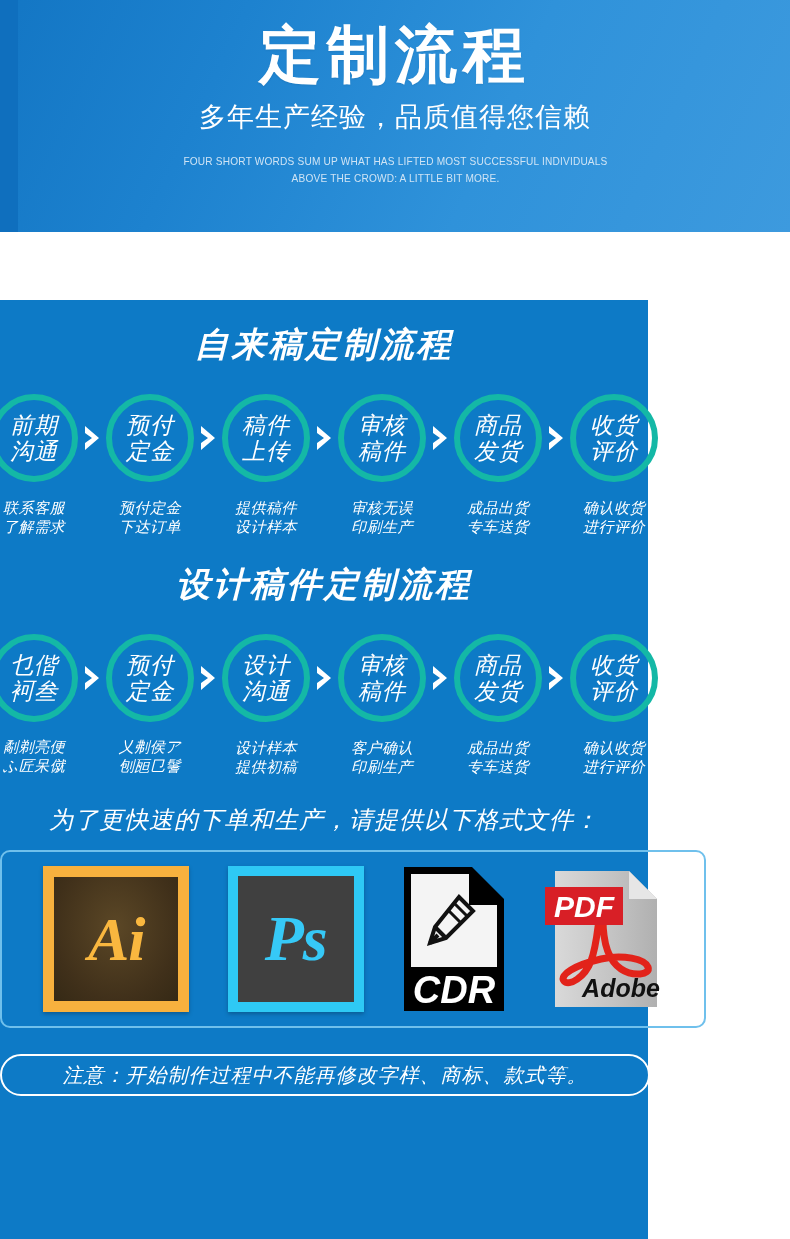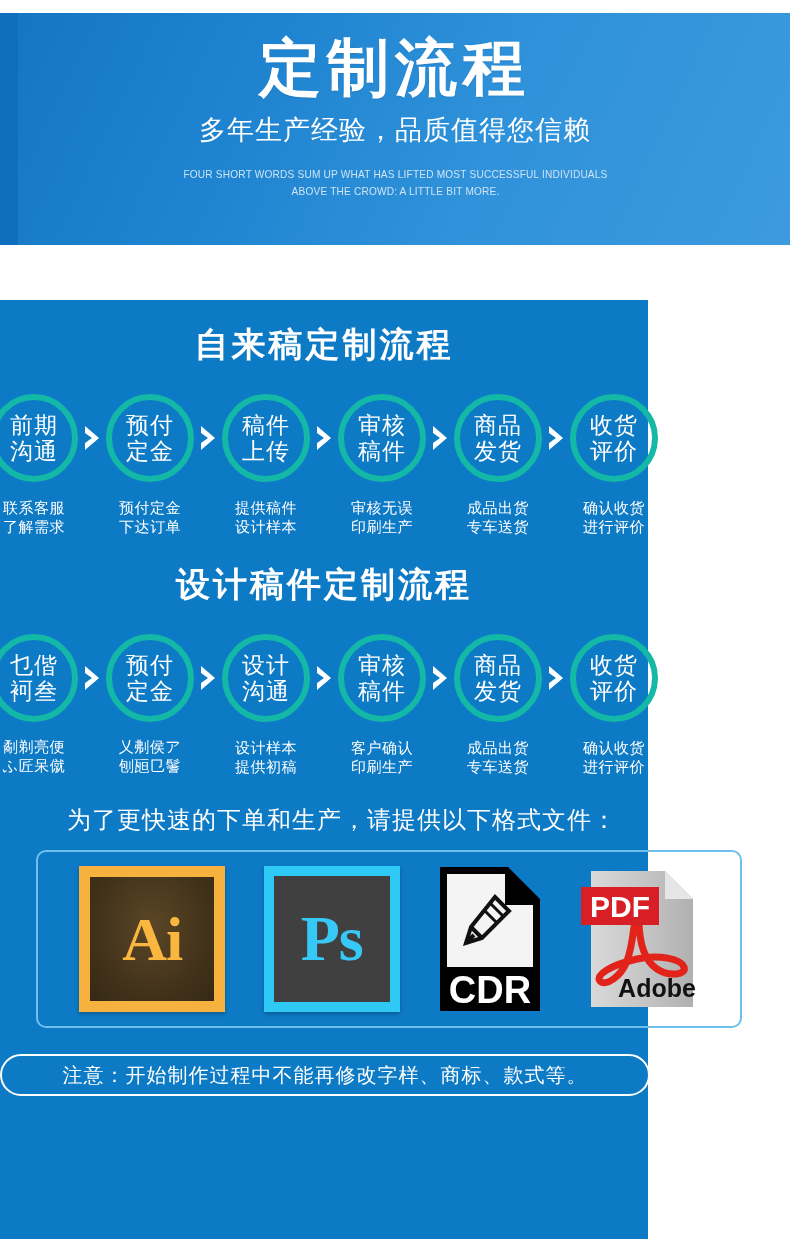--- a/index.html
+++ b/index.html
@@ -6,21 +6,21 @@
   body{
     width:790px;height:1239px;
     background:#ffffff;
     font-family:"Liberation Sans","DejaVu Sans",sans-serif;
     overflow:hidden;
     position:relative;
   }
 
   
   #banner{
-    position:absolute;left:0;top:13px;width:790px;height:232px;
+    position:absolute;left:0;top:0;width:790px;height:232px;
     background:linear-gradient(115deg,#1376c4 0%,#1d82cf 28%,#2f92da 62%,#3d9ade 100%);
     overflow:hidden;
   }
   #banner-left-strip{
     position:absolute;left:0;top:0;width:18px;height:232px;
     background:#0f6fbe;
   }
   #banner-inner{
     position:absolute;left:0;top:0;width:790px;height:232px;
     display:flex;flex-direction:column;align-items:center;
@@ -40,20 +40,21 @@
     font-size:11px;color:#cfe4f5;letter-spacing:.2px;
     text-align:center;line-height:1.5;
     max-width:520px;
     transform:scaleX(.92);
   }
 
   
   #main{
     position:absolute;left:0;top:300px;width:648px;height:939px;
     background:#0d7ac6;
+    font-style:italic;
   }
 
   .section-heading{
     text-align:center;color:#ffffff;font-size:34px;font-weight:bold;
     letter-spacing:3px;
   }
 
   
   .flow-row{
     display:flex;align-items:flex-start;justify-content:center;
@@ -359,21 +360,21 @@
         </div>
         <div class="caption">
           <div>确认收货</div>
           <div>进行评价</div>
         </div>
       </div>
 
     </div>
   </div>
 
-  <div style="padding-top:28px;margin-left:36px;">
+  <div style="padding-top:28px;">
     <div id="format-title">为了更快速的下单和生产，请提供以下格式文件：</div>
 
     <div id="format-box">
 
       <div class="ai-icon">
         <div class="ai-inner">
           <span class="ai-text">Ai</span>
         </div>
       </div>
 

